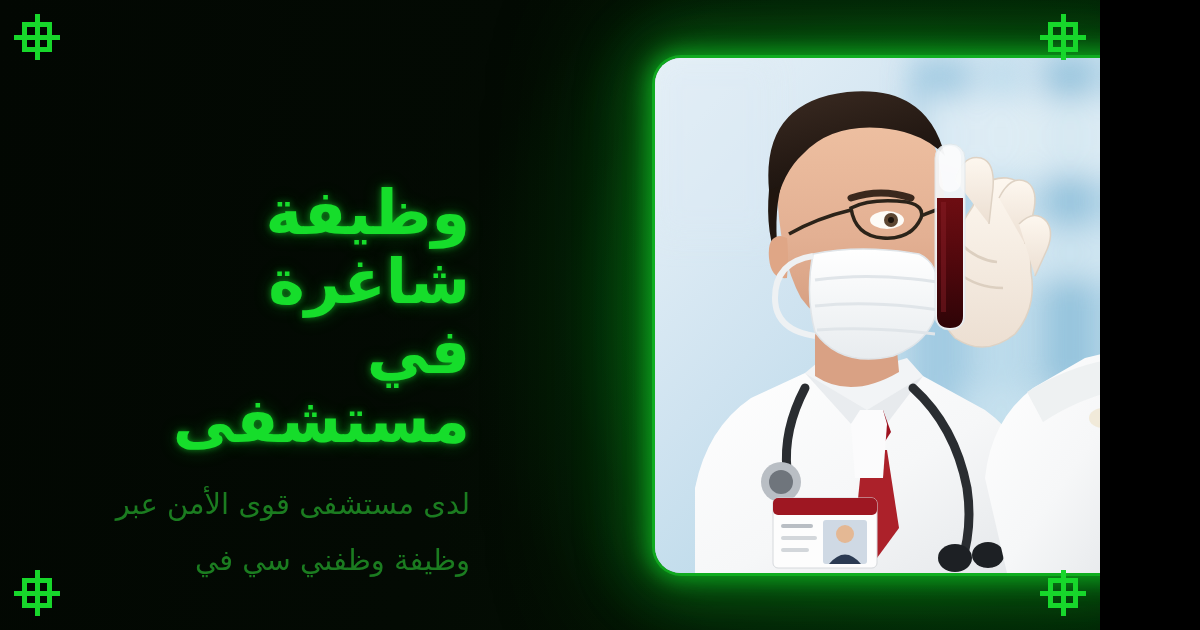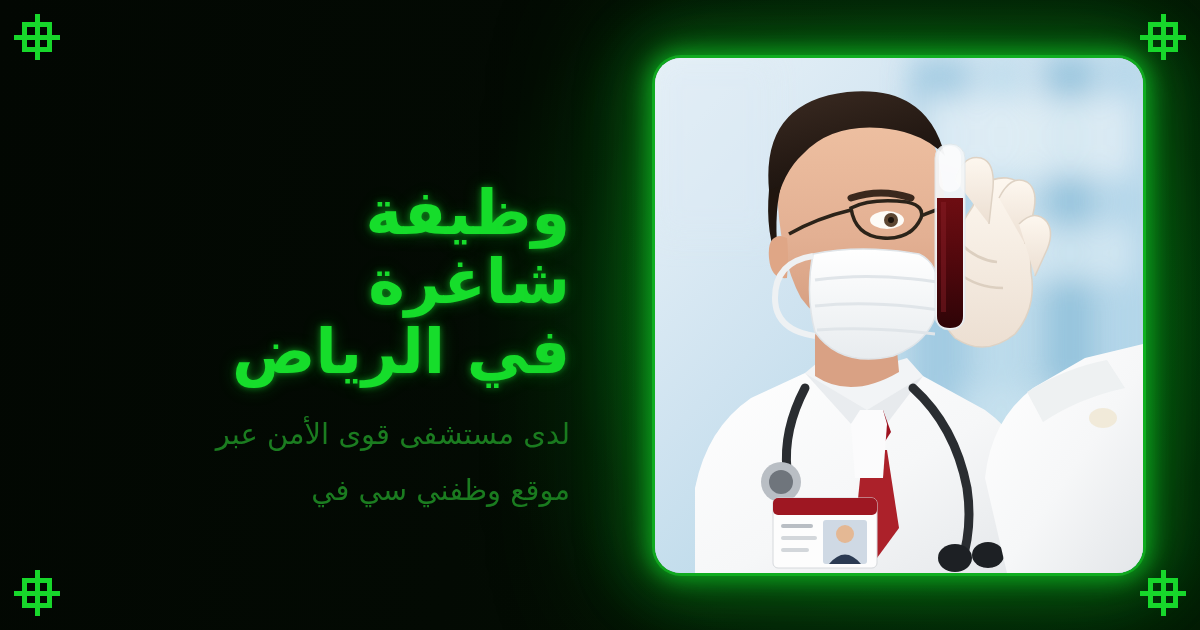--- a/index.html
+++ b/index.html
@@ -4,21 +4,21 @@
 <title>وظيفة شاغرة في الرياض</title>
 <style>
   html, body {
     margin: 0;
     padding: 0;
     background: #000;
   }
 
   .poster {
     position: relative;
-    width: 1200px;
+    width: 1100px;
     height: 630px;
     overflow: hidden;
     background:
       radial-gradient(ellipse 620px 560px at 900px 315px,
         rgba(0, 190, 30, 0.55) 0%,
         rgba(0, 150, 24, 0.30) 32%,
         rgba(0, 90, 14, 0.12) 55%,
         rgba(0, 40, 6, 0.02) 72%,
         rgba(0, 0, 0, 0) 85%),
       linear-gradient(100deg, #020702 0%, #030a03 42%, #041004 68%, #031804 100%);
@@ -152,25 +152,25 @@
   </div>
   <div class="reg-mark reg-br">
     <span class="sq"></span>
     <span class="vbar"></span>
     <span class="hbar"></span>
   </div>
 
   <div class="text-col">
     <h1 class="headline">
       <span class="ln">وظيفة شاغرة</span>
-      <span class="ln">في الرياض</span>
+      <span class="ln">في مستشفى</span>
     </h1>
     <p class="subhead">
       <span class="ln">لدى مستشفى قوى الأمن عبر</span>
-      <span class="ln">موقع وظفني سي في</span>
+      <span class="ln">وظيفة وظفني سي في</span>
     </p>
   </div>
 
   <div class="photo-wrap">
     <div class="photo" aria-label="طبيب يرتدي معطفاً أبيض وكمامة ونظارة يحمل أنبوب اختبار دم بيد مرتدية قفازاً">
       <svg viewBox="0 0 488 515" preserveAspectRatio="xMidYMid slice" role="img">
         <defs>
           <linearGradient id="bgClinic" x1="0" y1="0" x2="1" y2="1">
             <stop offset="0%" stop-color="#e9f2f8"></stop>
             <stop offset="38%" stop-color="#cfe3f0"></stop>

